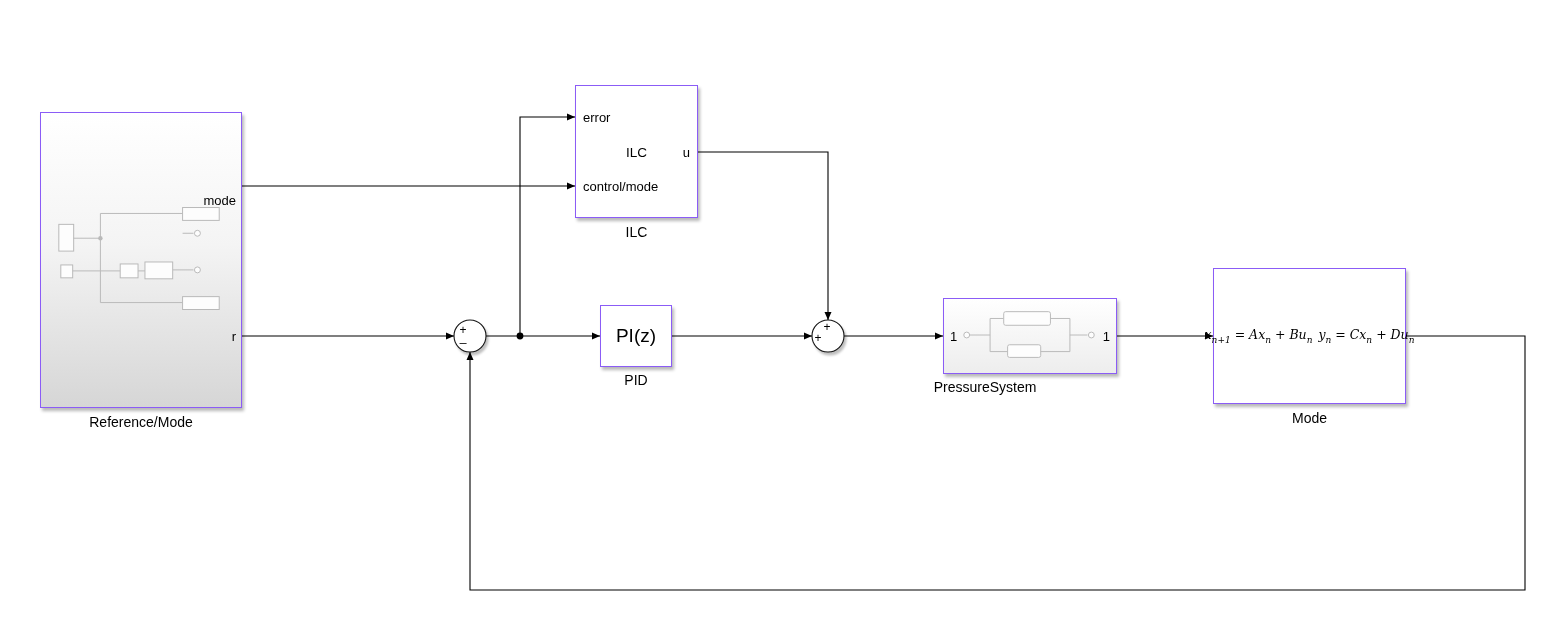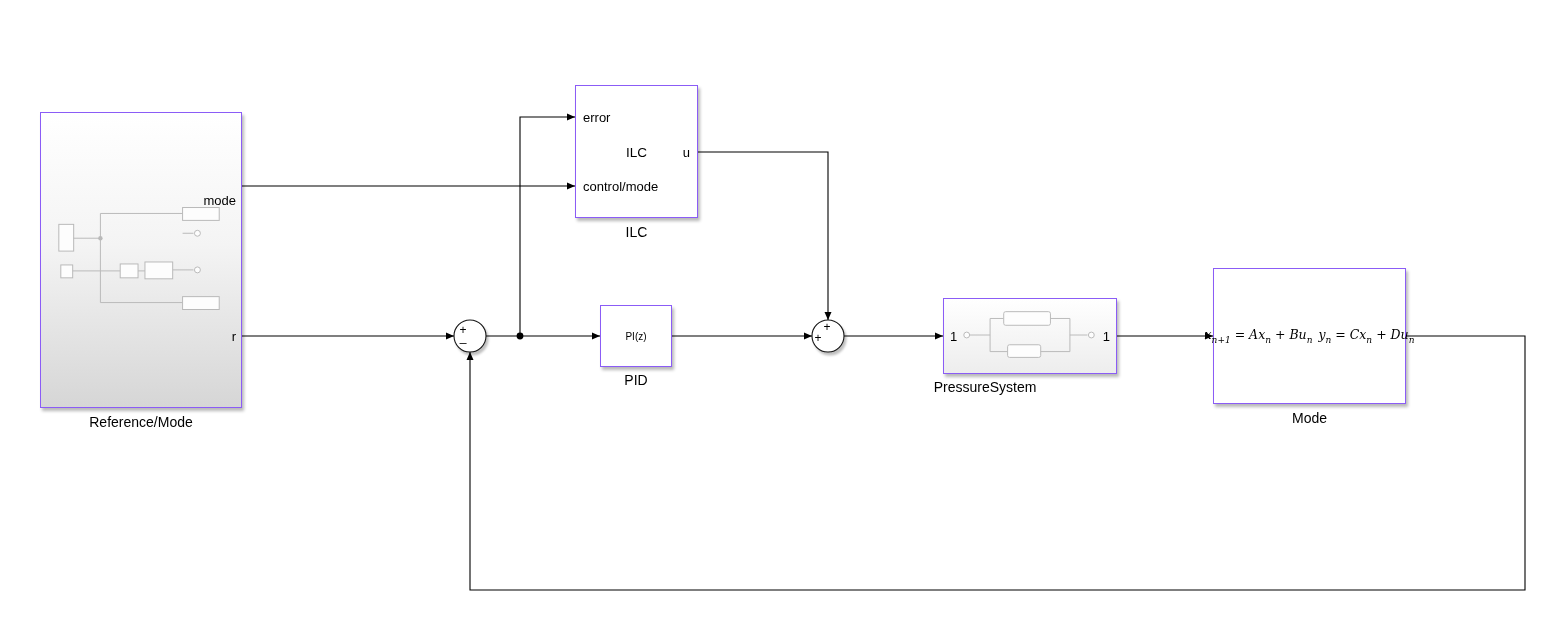--- a/index.html
+++ b/index.html
@@ -14,21 +14,21 @@
   .sumsign { font-family:"Liberation Sans", sans-serif; font-size:12px; text-anchor:middle; fill:#000; }
 
   .block { position:absolute; border:1px solid #8b5cf6; background:#ffffff;
            box-shadow:2px 3px 3px rgba(0,0,0,0.28); }
   .block.gradient { background:linear-gradient(180deg,#ffffff 0%,#f4f4f4 45%,#d6d6d6 100%); }
 
   .thumb { position:absolute; left:0; top:0; width:100%; height:100%; }
 
   .port-label { position:absolute; font-size:13px; line-height:16px; white-space:nowrap; }
   .inner-title { position:absolute; left:0; width:100%; text-align:center; font-size:13.5px; line-height:16px; }
-  .pid-title { display:flex; align-items:center; justify-content:center; width:100%; height:100%; font-size:10px; }
+  .pid-title { display:flex; align-items:center; justify-content:center; width:100%; height:100%; font-size:19px; }
 
   .block-label { position:absolute; text-align:center; font-size:14px; line-height:17px; color:#000; }
 
   .eqs { position:absolute; left:0; top:0; right:0; bottom:0; display:flex; flex-direction:row;
          align-items:center; justify-content:center; gap:6px; }
   .eq { font-family:"DejaVu Serif", serif; font-style:italic; font-size:12.5px; white-space:pre; }
   .eq sub { font-size:9px; }
 </style>
 </head>
 <body>

